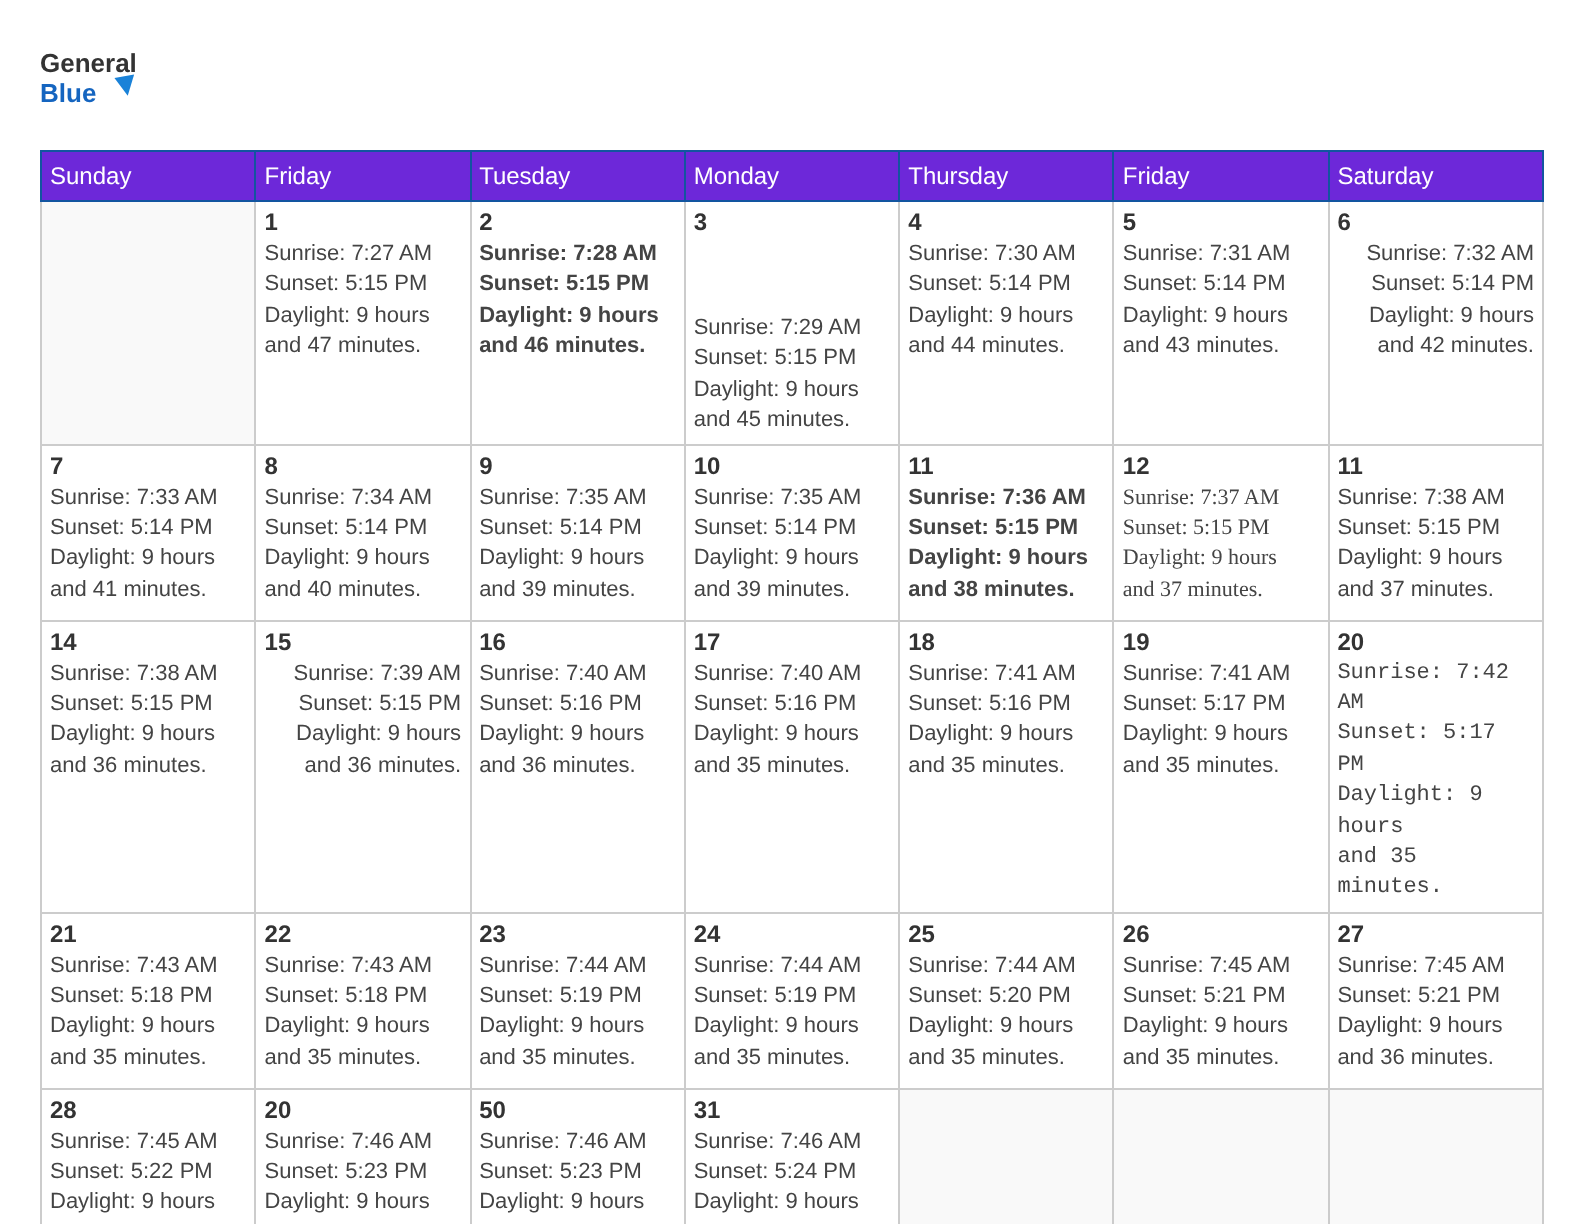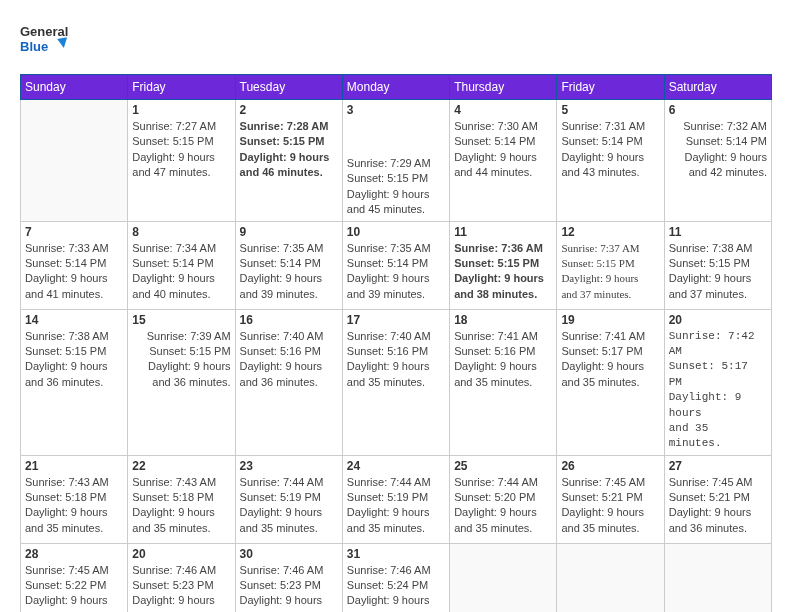--- a/index.html
+++ b/index.html
@@ -321,21 +321,21 @@
 and 36 minutes.</div>
           </td>
           <td>
             <span class="day-num">20</span>
             <div class="day-info" style="white-space: pre-line;">Sunrise: 7:46 AM
 Sunset: 5:23 PM
 Daylight: 9 hours
 and 36 minutes.</div>
           </td>
           <td>
-            <span class="day-num">30</span>
+            <span class="day-num">50</span>
             <div class="day-info" style="white-space: pre-line;">Sunrise: 7:46 AM
 Sunset: 5:23 PM
 Daylight: 9 hours
 and 37 minutes.</div>
           </td>
           <td>
             <span class="day-num">31</span>
             <div class="day-info" style="white-space: pre-line;">Sunrise: 7:46 AM
 Sunset: 5:24 PM
 Daylight: 9 hours

